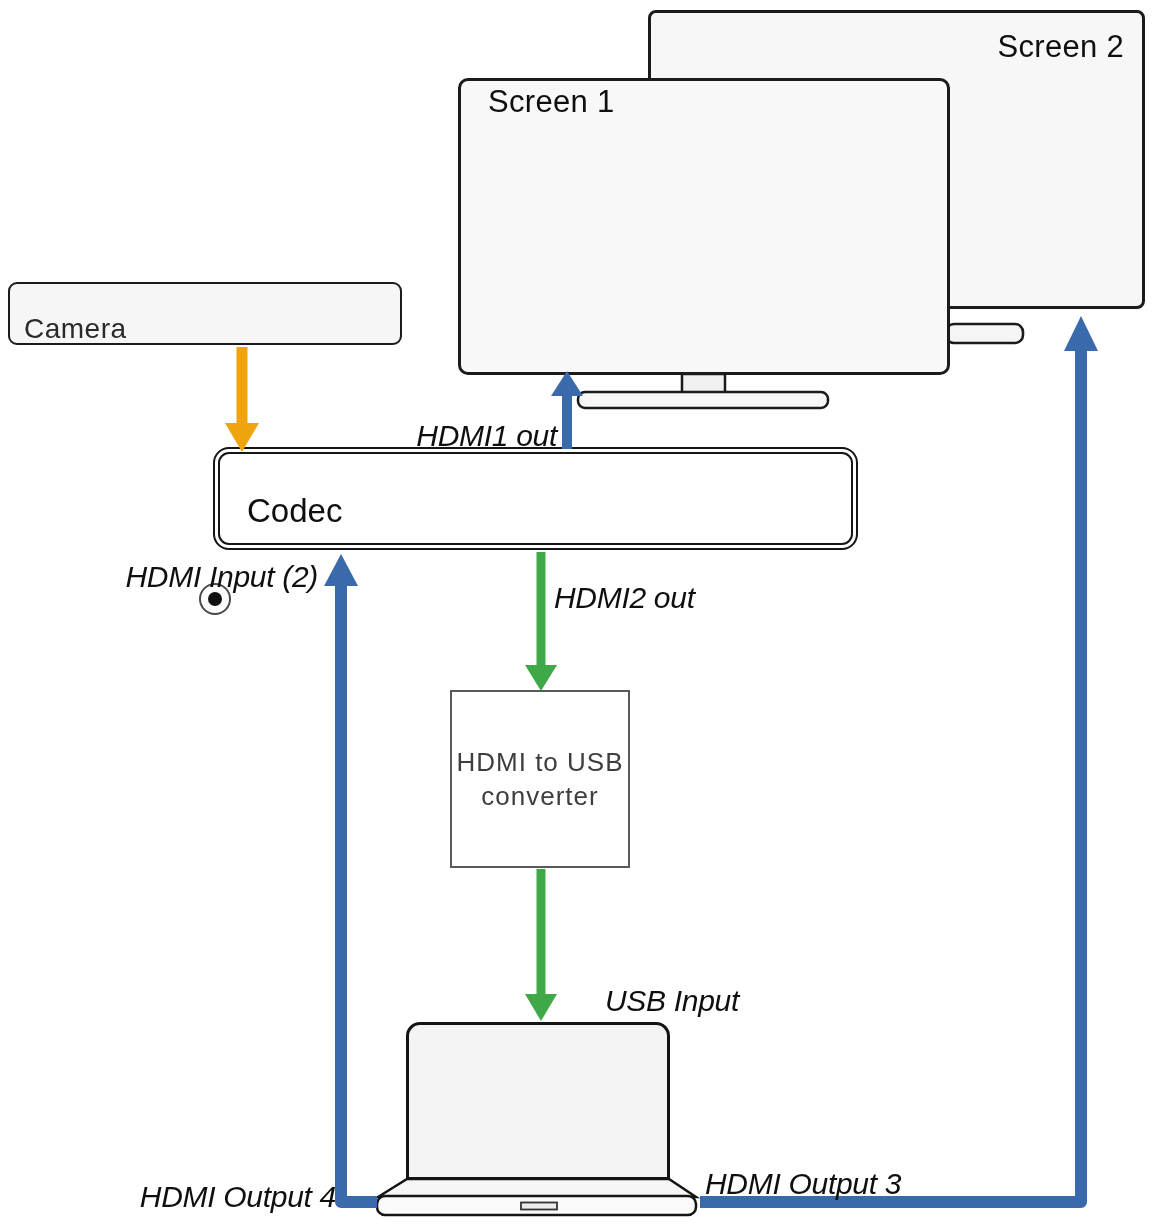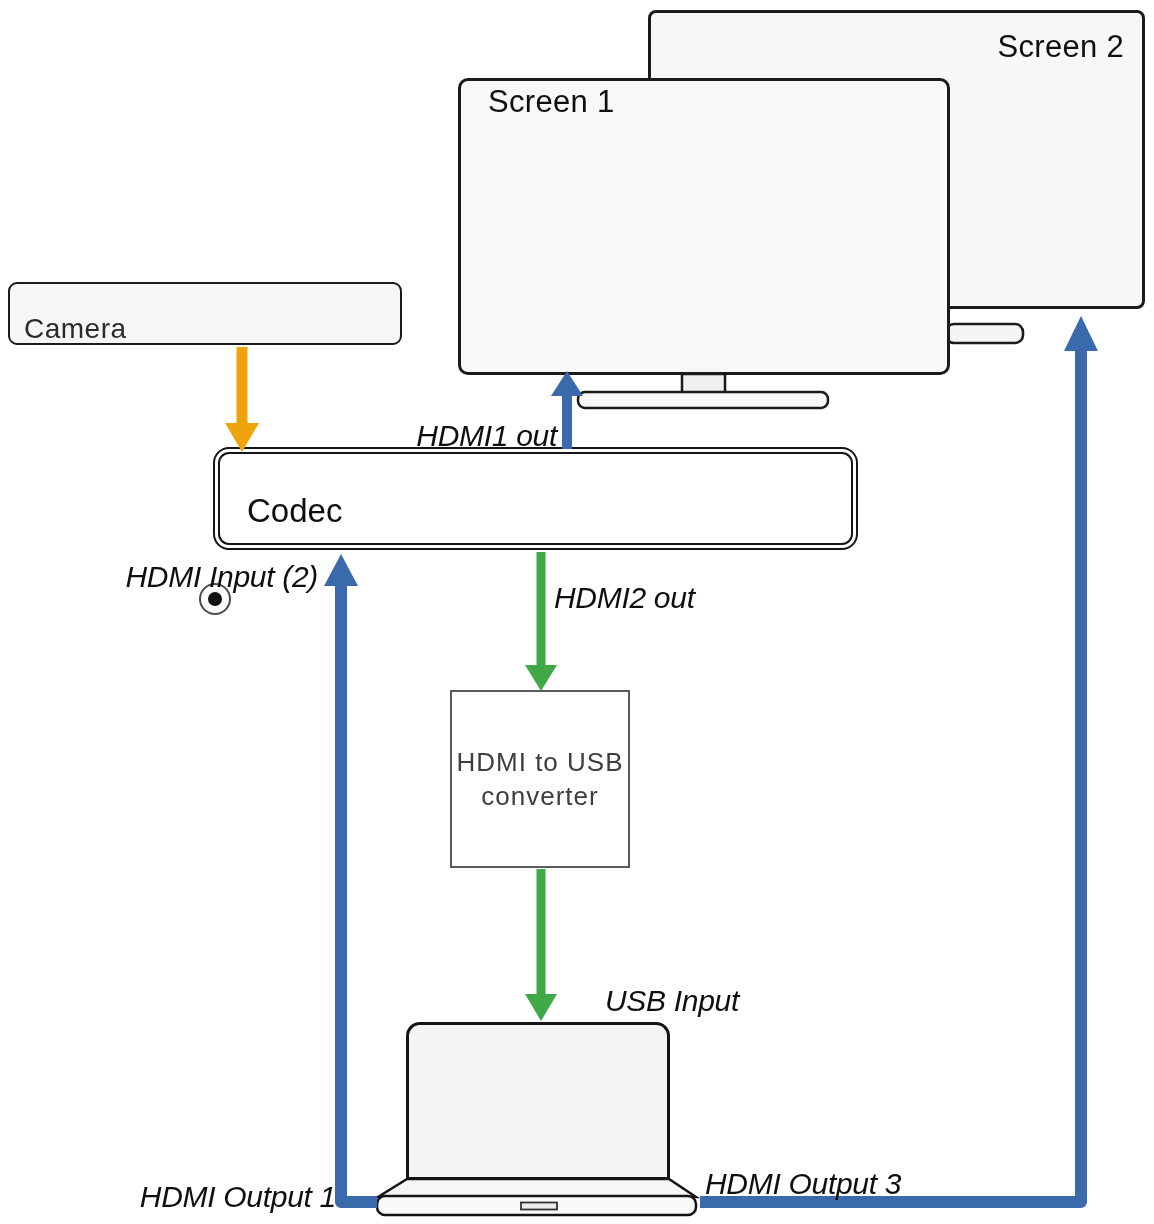--- a/index.html
+++ b/index.html
@@ -122,16 +122,16 @@
     <g>
       <path d="M700,1202 L1081,1202 L1081,348" stroke-width="12" fill="none" stroke-linejoin="round" stroke="#3A6AAC"></path>
       <polygon points="1064,351 1098,351 1081,316" fill="#3A6AAC"></polygon>
     </g>
   </svg>
 
   <div class="abs label arrow-label z5" id="hdmi1-out-label">HDMI1 out</div>
   <div class="abs label arrow-label z5" id="hdmi2-out-label">HDMI2 out</div>
   <div class="abs label arrow-label z5" id="hdmi-input-label">HDMI Input (2)</div>
   <div class="abs label arrow-label z5" id="usb-input-label">USB Input</div>
-  <div class="abs label arrow-label z5" id="hdmi-output1-label">HDMI Output 1</div>
+  <div class="abs label arrow-label z5" id="hdmi-output1-label">HDMI Output 4</div>
   <div class="abs label arrow-label z5" id="hdmi-output2-label">HDMI Output 3</div>
 
 </div>
 
 </body></html>

